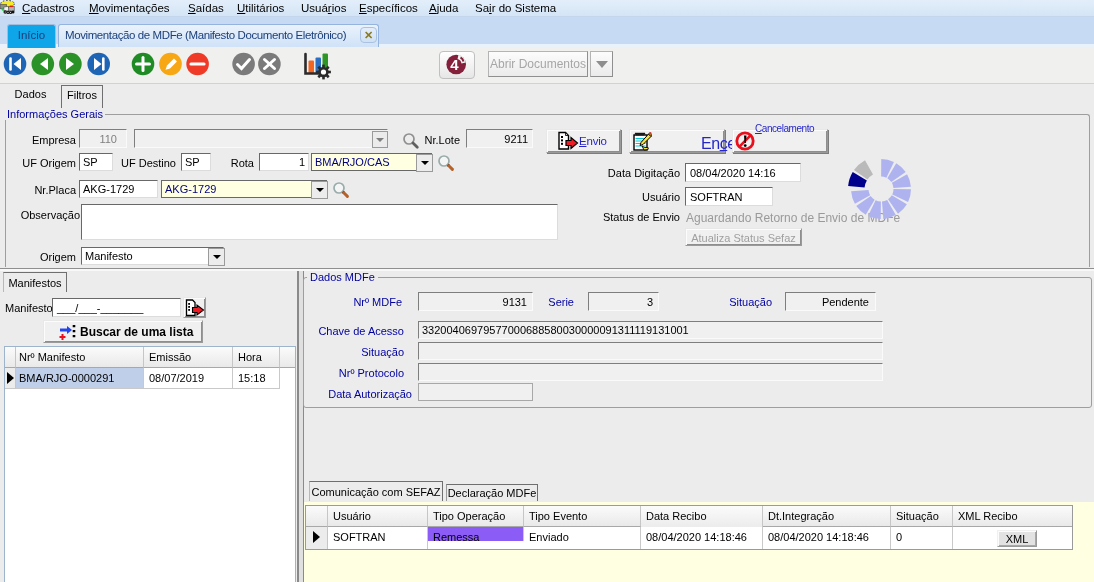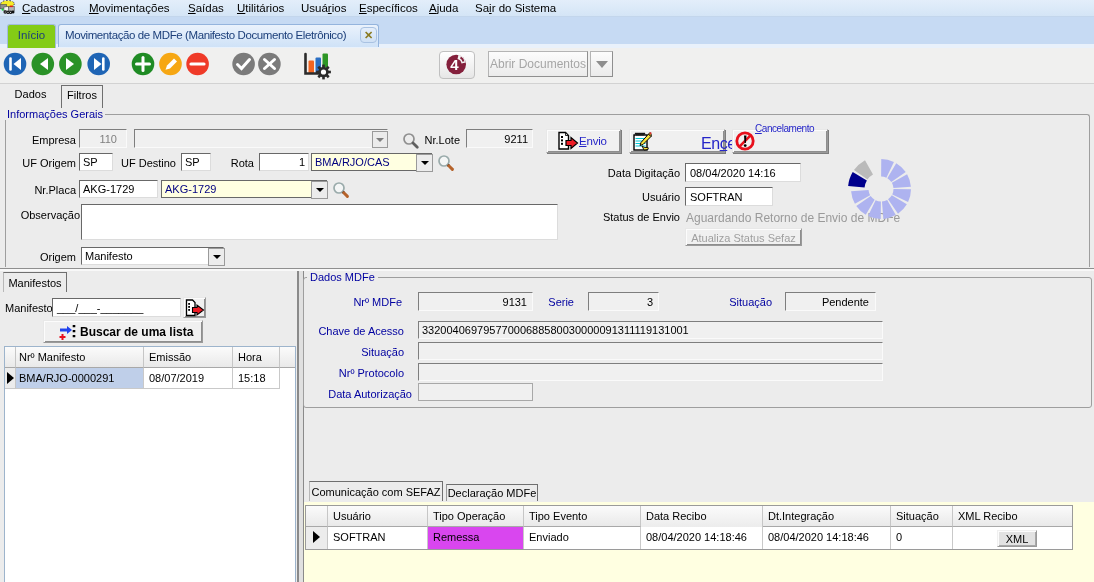--- a/index.html
+++ b/index.html
@@ -40,21 +40,21 @@
 <div class="menu-item" style="left:89px;"><u>M</u>ovimentações</div>
 <div class="menu-item" style="left:188px;"><u>S</u>aídas</div>
 <div class="menu-item" style="left:237px;"><u>U</u>tilitários</div>
 <div class="menu-item" style="left:301px;">Usuá<u>r</u>ios</div>
 <div class="menu-item" style="left:359px;"><u>E</u>specíficos</div>
 <div class="menu-item" style="left:429px;"><u>A</u>juda</div>
 <div class="menu-item" style="left:475px;">Sa<u>i</u>r do Sistema</div>
 
 <div class="ab" style="left:0;top:17px;width:1094px;height:27px;background:#c6daf3;"></div>
 <div class="ab" style="left:0;top:44px;width:1094px;height:4px;background:#e9f1fb;"></div>
-<div class="ab" style="left:7px;top:24px;width:47px;height:19px;background:#84cc16;border:1px solid #a2bcdc;border-bottom:none;border-radius:3px 3px 0 0;font-size:11.5px;color:#1c3f7a;text-align:center;padding-top:4px;">Início</div>
+<div class="ab" style="left:7px;top:24px;width:47px;height:19px;background:#0ea5e9;border:1px solid #a2bcdc;border-bottom:none;border-radius:3px 3px 0 0;font-size:11.5px;color:#1c3f7a;text-align:center;padding-top:4px;">Início</div>
 <div class="ab" style="left:58px;top:24px;width:321px;height:23px;background:linear-gradient(#eaf2fc,#cfe2f7);border:1px solid #94b4dd;border-bottom:none;border-radius:3px 3px 0 0;box-sizing:border-box;"></div>
 <div class="ab" style="left:65px;top:29px;font-size:11.5px;letter-spacing:-0.4px;color:#1c3f7a;white-space:nowrap;">Movimentação de MDFe (Manifesto Documento Eletrônico)</div>
 <div class="ab" style="left:360px;top:27px;width:15px;height:14px;background:linear-gradient(#e4eefb,#d0e1f5);border:1px solid #a9c2e2;border-radius:4px;font-size:11px;font-weight:bold;color:#8a7a20;text-align:center;line-height:14px;">✕</div>
 
 <div class="ab" style="left:0;top:48px;width:1094px;height:35px;background:#f0f0ef;"></div>
 <div class="ab" style="left:0;top:83px;width:1094px;height:1px;background:#d2d2d2;"></div>
 <div class="ab" style="left:0;top:48px;width:560px;height:35px;"><svg width="560" height="35">
         <circle cx="15" cy="16" r="11.3" fill="#1f65b5"></circle>
         <circle cx="42.8" cy="16" r="11.3" fill="#2a9227"></circle>
         <circle cx="70.4" cy="16" r="11.3" fill="#2a9227"></circle>
@@ -274,21 +274,21 @@
 <div class="hdrcell" style="left:328px;top:506px;width:100px;height:21px;border-bottom:1px solid #a8a8a8;">Usuário</div>
 <div class="hdrcell" style="left:428px;top:506px;width:96px;height:21px;border-bottom:1px solid #a8a8a8;">Tipo Operação</div>
 <div class="hdrcell" style="left:524px;top:506px;width:117px;height:21px;border-bottom:1px solid #a8a8a8;">Tipo Evento</div>
 <div class="hdrcell" style="left:641px;top:506px;width:122px;height:26px;border-bottom:1px solid #a8a8a8;">Data Recibo</div>
 <div class="hdrcell" style="left:763px;top:506px;width:128px;height:21px;border-bottom:1px solid #a8a8a8;">Dt.Integração</div>
 <div class="hdrcell" style="left:891px;top:506px;width:62px;height:21px;border-bottom:1px solid #a8a8a8;">Situação</div>
 <div class="hdrcell" style="left:953px;top:506px;width:119px;height:21px;border-bottom:1px solid #a8a8a8;border-right:none;">XML Recibo</div>
 <div class="ab" style="left:306px;top:527px;width:22px;height:22px;background:#ececec;border-right:1px solid #c6c6c6;box-sizing:border-box;"></div>
 <div class="ab" style="left:313px;top:531px;width:0;height:0;border-top:6px solid transparent;border-bottom:6px solid transparent;border-left:7px solid #000;"></div>
 <div class="cell" style="left:328px;top:527px;width:100px;height:22px;border-bottom:none;">SOFTRAN</div>
-<div class="cell" style="left:428px;top:527px;width:96px;height:22px;border-bottom:none;background:#d946ef;">Remessa</div>
+<div class="cell" style="left:428px;top:527px;width:96px;height:14px;border-bottom:none;background:#8b5cf6;">Remessa</div>
 <div class="cell" style="left:524px;top:527px;width:117px;height:22px;border-bottom:none;">Enviado</div>
 <div class="cell" style="left:641px;top:527px;width:122px;height:22px;border-bottom:none;">08/04/2020 14:18:46</div>
 <div class="cell" style="left:763px;top:527px;width:128px;height:22px;border-bottom:none;">08/04/2020 14:18:46</div>
 <div class="cell" style="left:891px;top:527px;width:62px;height:22px;border-bottom:none;">0</div>
 <div class="cell" style="left:953px;top:527px;width:119px;height:22px;border-bottom:none;border-right:none;"></div>
 <div class="ab" style="left:957px;top:530px;width:40px;height:17px;background:#e2e2e2;border:1px solid #9a9a9a;border-top-color:#f0f0f0;border-left-color:#f0f0f0;box-shadow:inset 1px 1px 0 #fcfcfc, inset -1px -1px 0 #a8a8a8;box-sizing:border-box;font-size:11px;color:#000;text-align:center;padding-top:2px;margin-left:40px;">XML</div>
 
 </div>
 
 </body></html>

